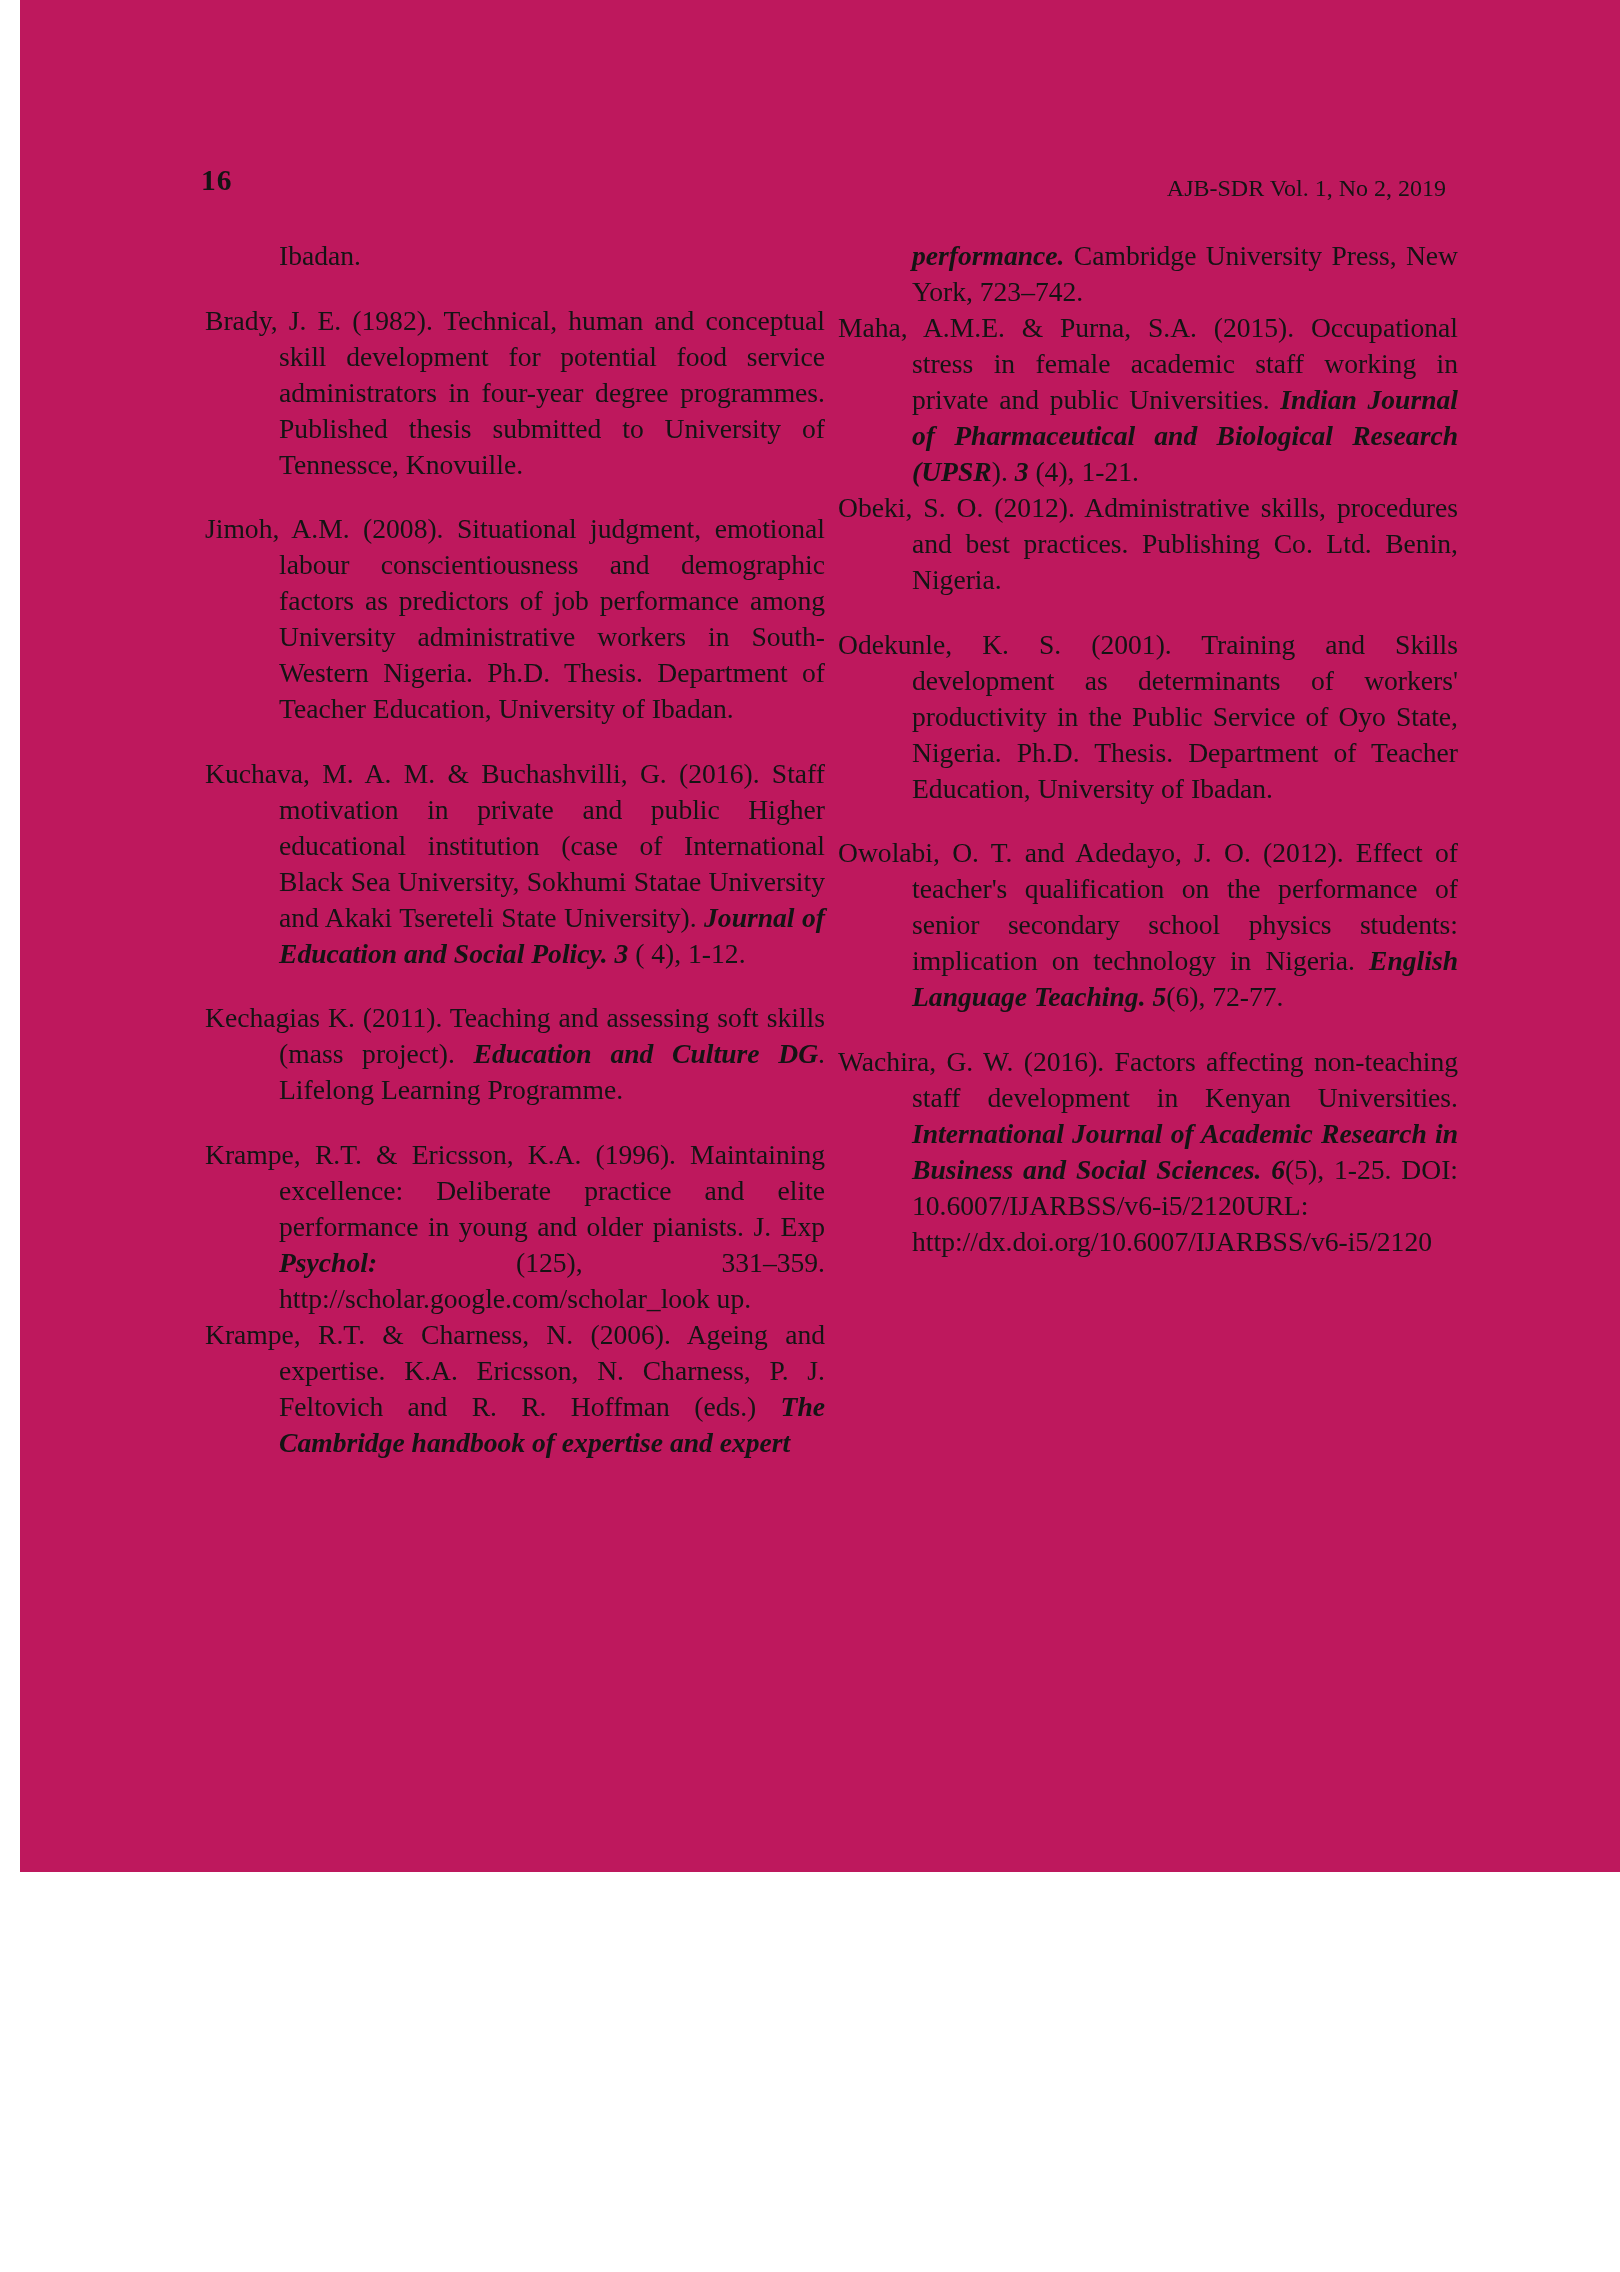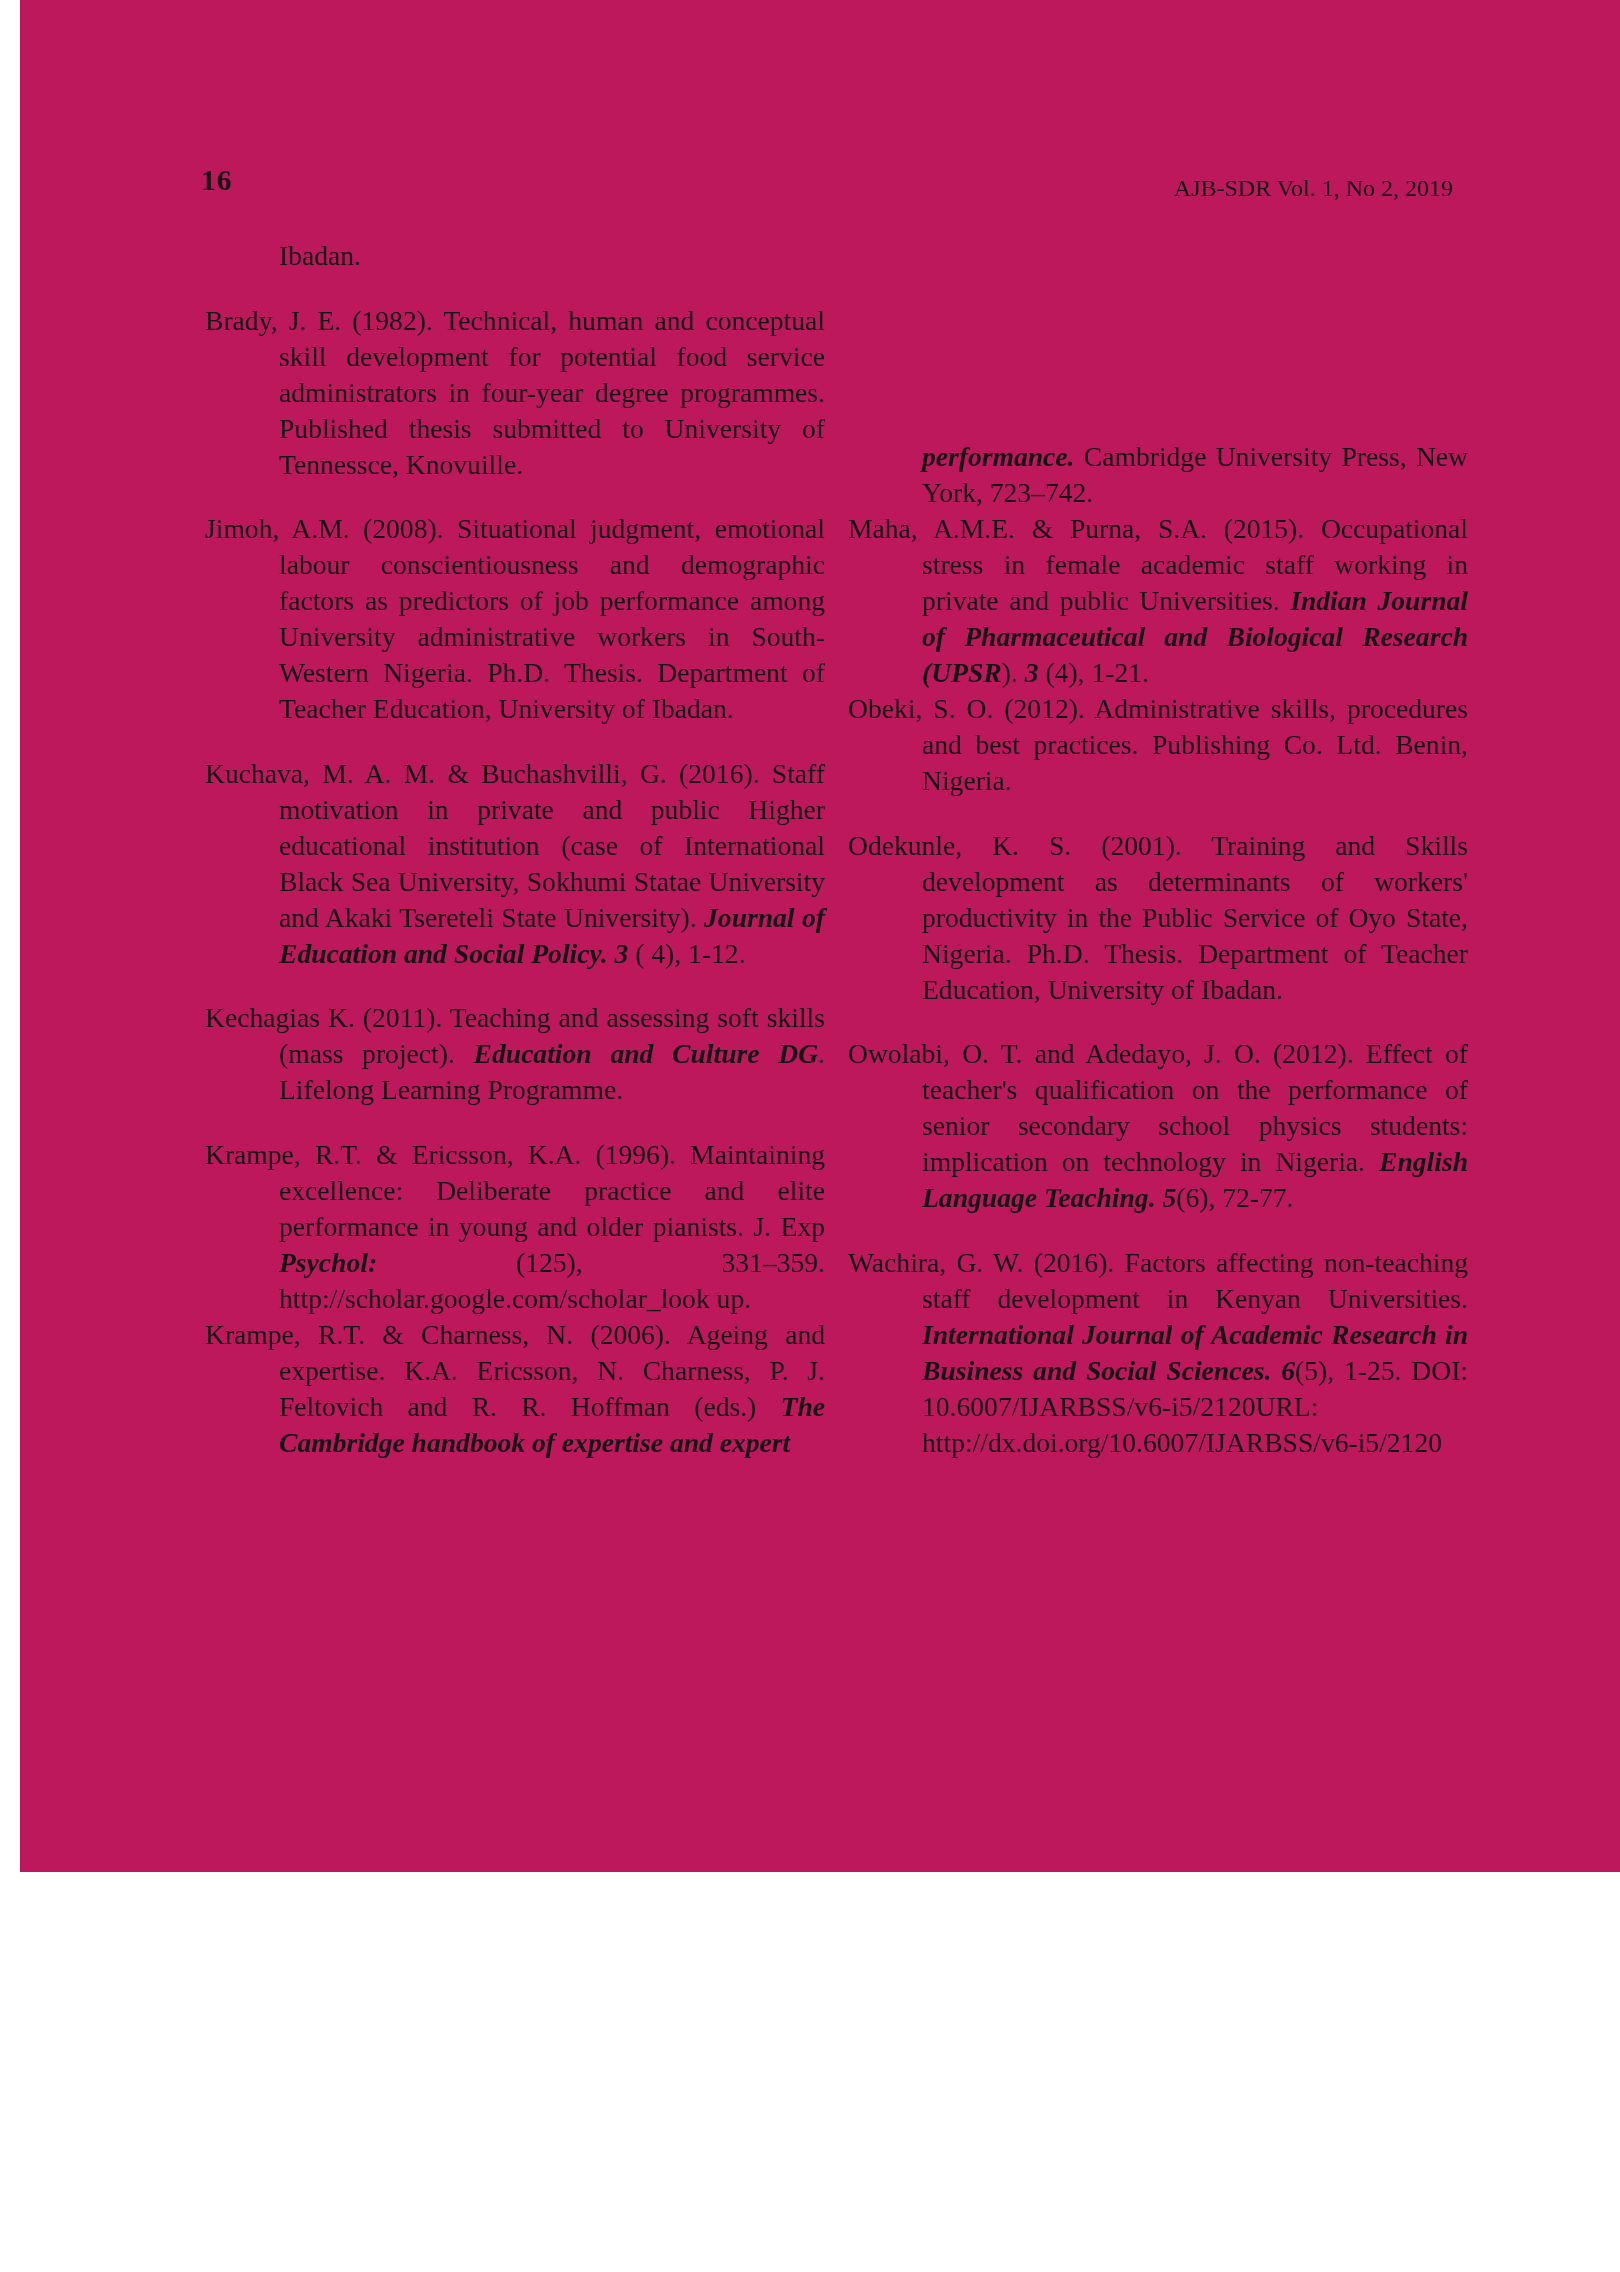--- a/index.html
+++ b/index.html
@@ -20,32 +20,32 @@
   .page-number {
     position: absolute;
     left: 181px;
     top: 164px;
     font-size: 29.5px;
     font-weight: bold;
     letter-spacing: 1px;
   }
   .journal-ref {
     position: absolute;
-    right: 188px;
+    right: 195px;
     top: 175px;
     font-size: 24px;
   }
   .columns {
     position: absolute;
     left: 185px;
     top: 238px;
     width: 1265px;
     display: flex;
-    gap: 23px;
-    align-items: flex-end;
+    gap: 13px;
+    align-items: flex-start;
   }
   .col {
     width: 620px;
   }
   .ref {
     margin: 28.5px 0 0 0;
     font-size: 27.6px;
     line-height: 36px;
     text-align: justify;
     padding-left: 74px;

